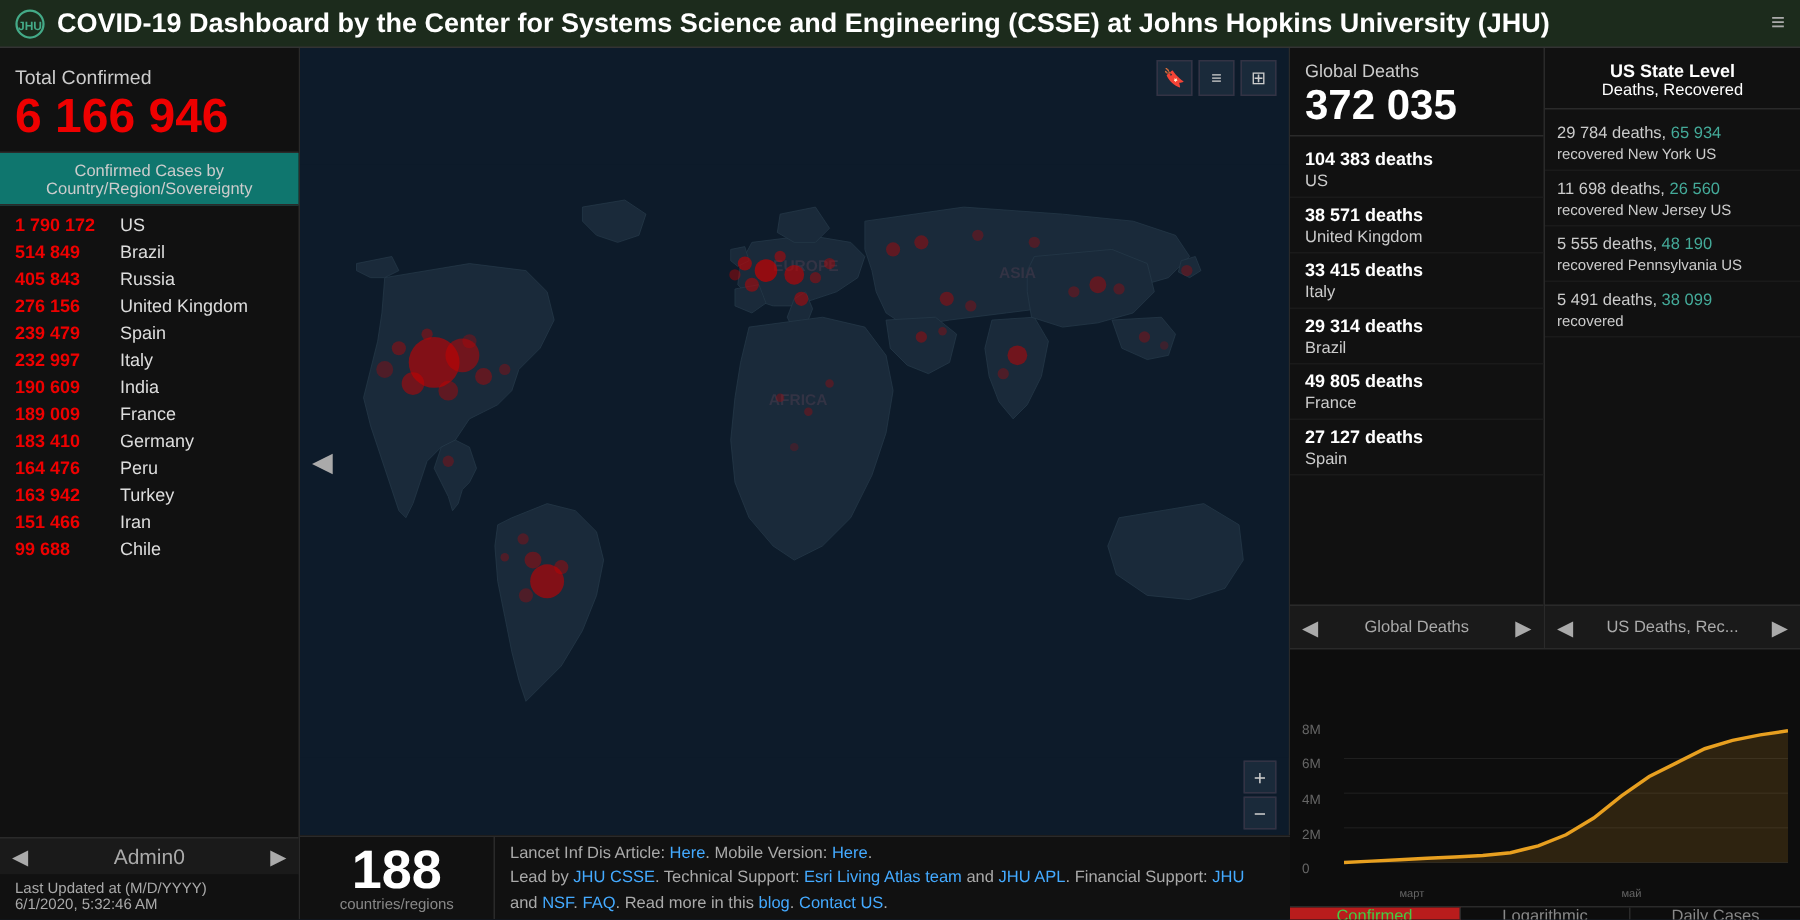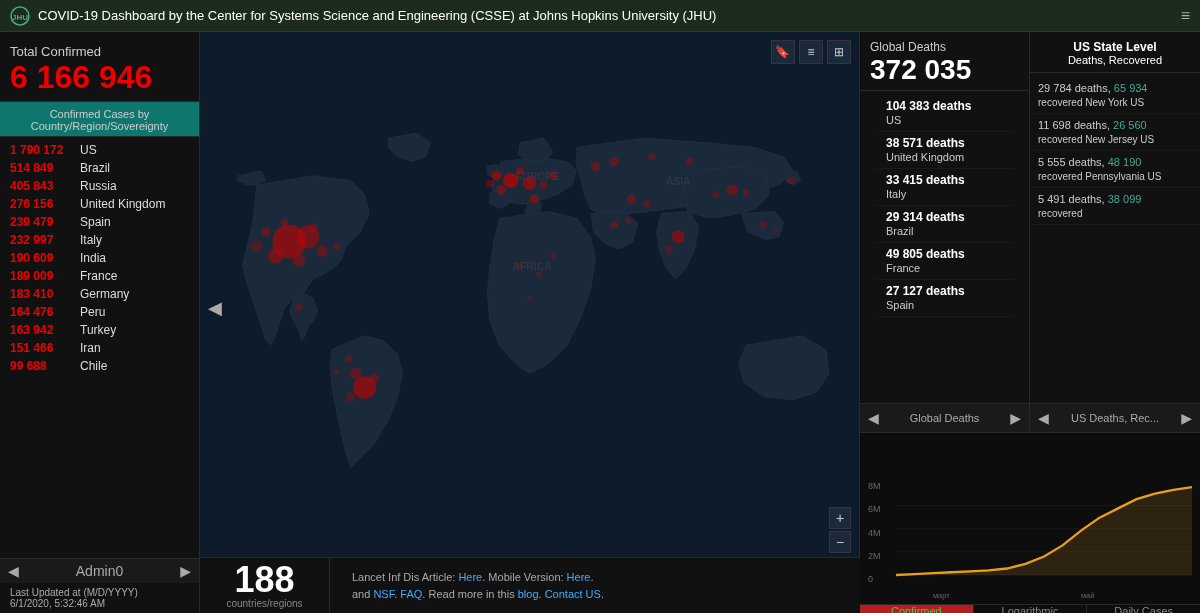--- a/index.html
+++ b/index.html
@@ -23,22 +23,22 @@
       border-bottom: 1px solid #333;
     }
     .header-logo {
       width: 20px;
       height: 20px;
       margin-right: 8px;
       flex-shrink: 0;
     }
     .header-title {
       color: #fff;
-      font-size: 13px;
-      font-weight: normal;
+      font-size: 18px;
+      font-weight: bold;
     }
     .header-menu {
       margin-left: auto;
       display: flex;
       gap: 4px;
     }
     .header-menu-icon {
       color: #aaa;
       font-size: 16px;
       cursor: pointer;
@@ -248,21 +248,21 @@
     .global-deaths-value {
       color: #fff;
       font-size: 28px;
       font-weight: bold;
       line-height: 1;
     }
 
     .deaths-list {
       flex: 1;
       overflow: hidden;
-      padding: 4px 16px;
+      padding: 4px 0;
     }
     .deaths-item {
       padding: 4px 10px;
       border-bottom: 1px solid #1a1a1a;
     }
     .deaths-count {
       color: #fff;
       font-size: 12px;
       font-weight: bold;
     }
@@ -679,22 +679,23 @@
       </div>
       <div class="chart-tabs" id="chart-tabs">
       <div class="chart-tab active">Confirmed</div>
           <div class="chart-tab">Logarithmic</div>
           <div class="chart-tab">Daily Cases</div>
         </div>
     </div>
   </div>
 </div>
 
-<div style="position:fixed;bottom:0;left:200px;right:340px;display:flex;background:#111;border-top:1px solid #2a2a2a;height:56px;z-index:20;gap:12px;">
+<div style="position:fixed;bottom:0;left:200px;right:340px;display:flex;background:#111;border-top:1px solid #2a2a2a;height:56px;z-index:20;">
   <div style="width:130px;display:flex;flex-direction:column;align-items:center;justify-content:center;border-right:1px solid #2a2a2a;">
     <span style="color:#fff;font-size:36px;font-weight:bold;line-height:1;">188</span>
     <span style="color:#888;font-size:10px;">countries/regions</span>
   </div>
   <div style="flex:1;padding:5px 10px;display:flex;flex-direction:column;justify-content:center;color:#aaa;font-size:11px;line-height:1.5;">
     <div>Lancet Inf Dis Article: <span style="color:#4af;">Here</span>. Mobile Version: <span style="color:#4af;">Here</span>.</div>
+    <div>Lead by <span style="color:#4af;">JHU CSSE</span>. Technical Support: <span style="color:#4af;">Esri Living Atlas team</span> and <span style="color:#4af;">JHU APL</span>. Financial Support: <span style="color:#4af;">JHU</span></div>
     <div>and <span style="color:#4af;">NSF</span>. <span style="color:#4af;">FAQ</span>. Read more in this <span style="color:#4af;">blog</span>. <span style="color:#4af;">Contact US</span>.</div>
   </div>
 </div>
 
 </body></html>

